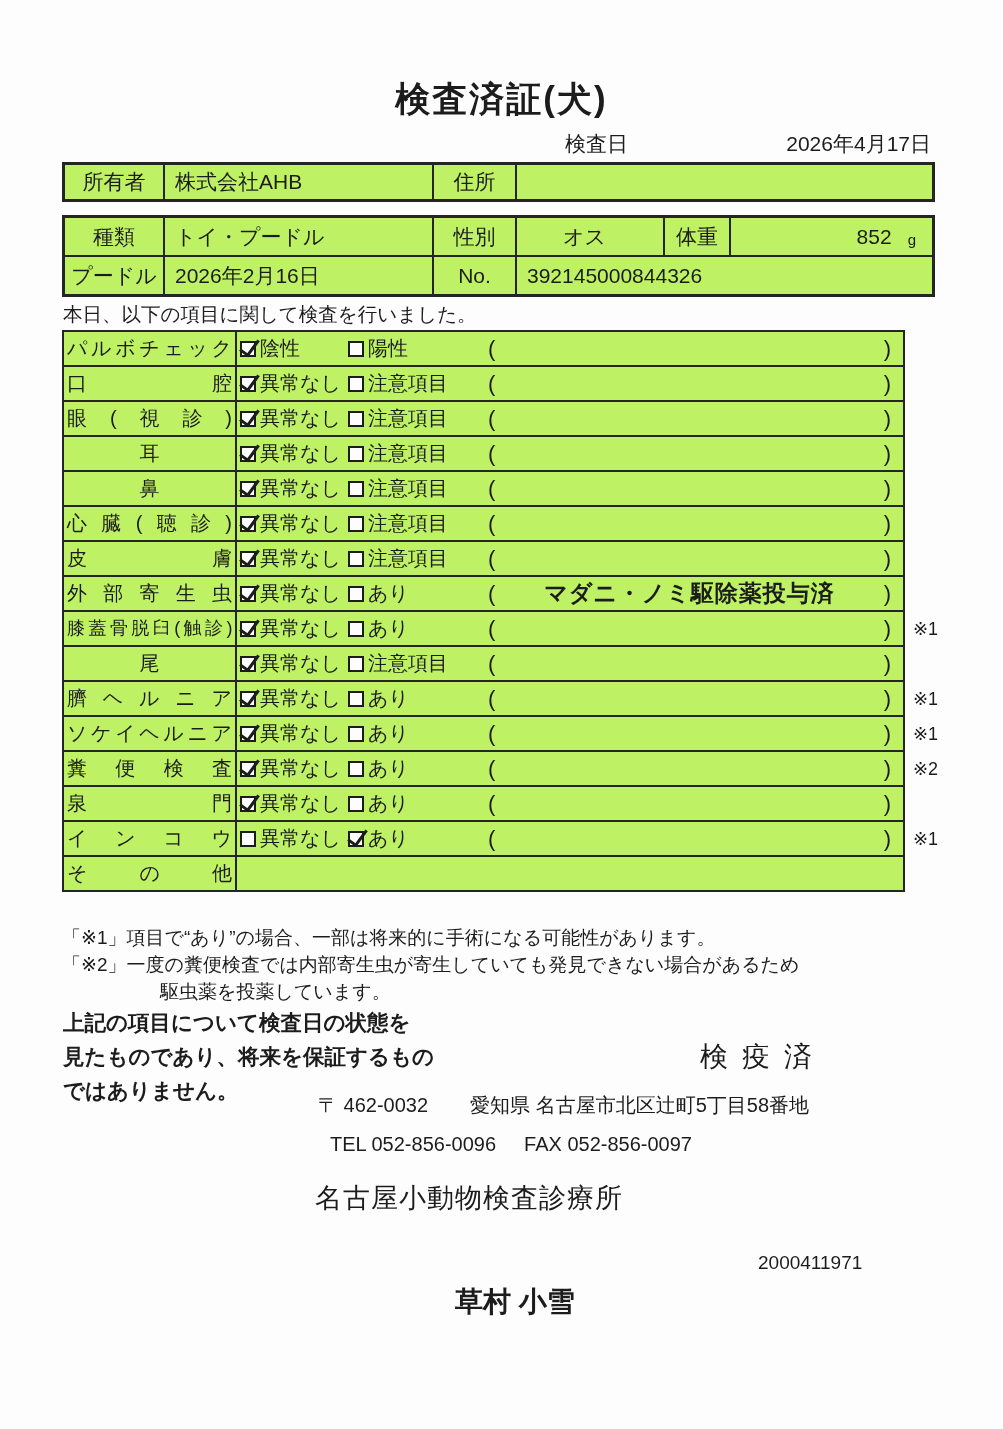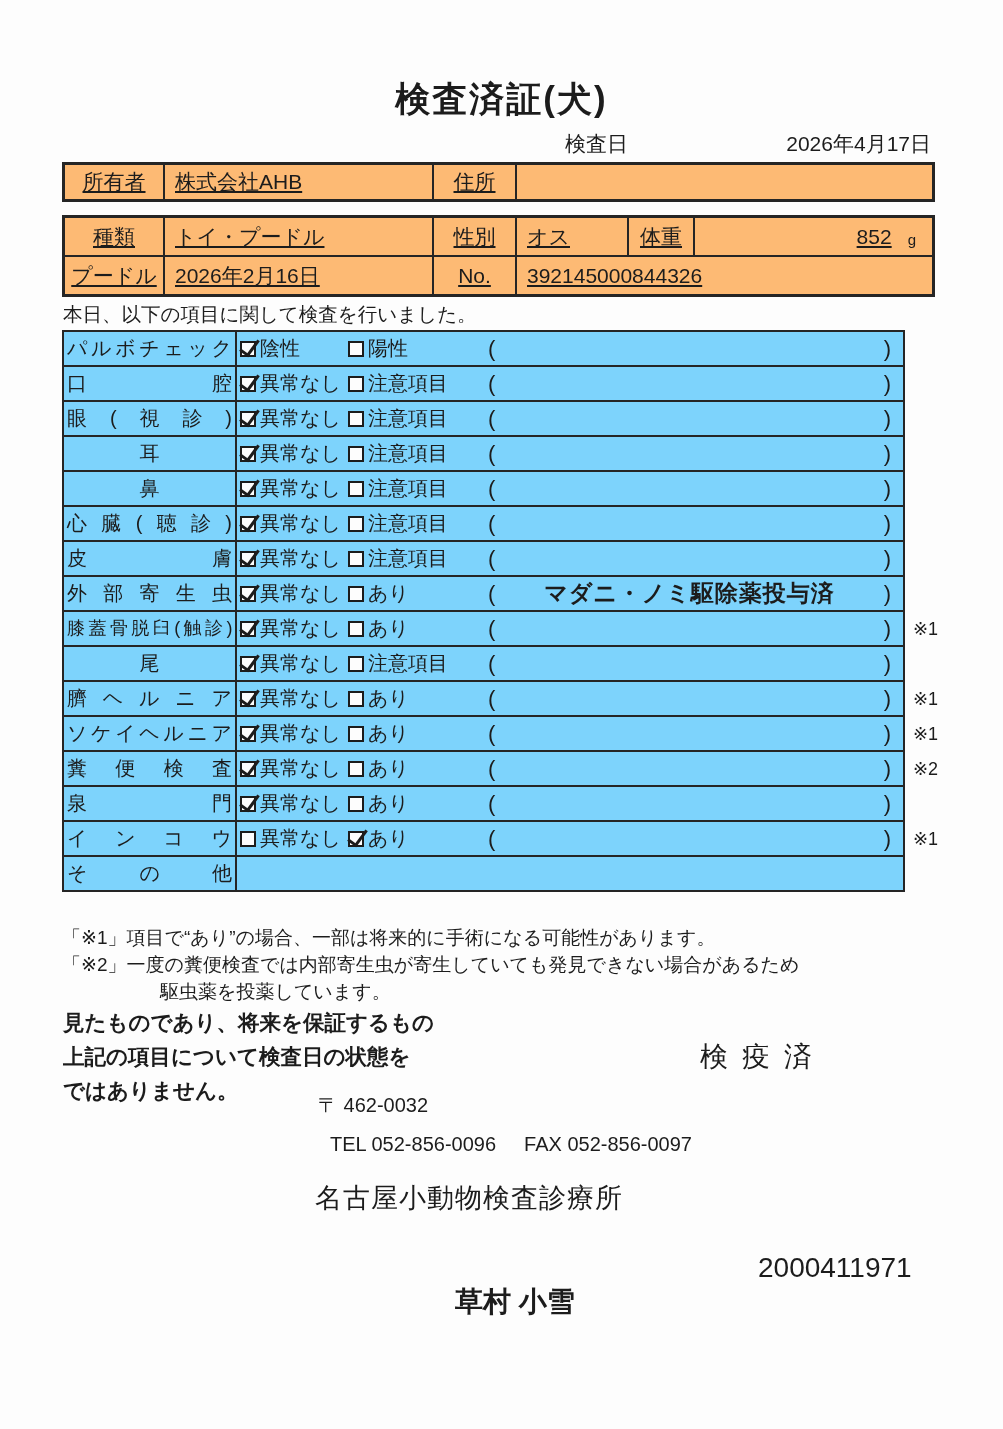--- a/index.html
+++ b/index.html
@@ -8,45 +8,45 @@
   body{ font-family:"Liberation Sans","DejaVu Sans",sans-serif; color:var(--ink); }
   .page{ position:relative; width:1003px; height:1429px; background:#fdfdfd; margin:0 auto; overflow:hidden; }
 
   .abs{ position:absolute; }
 
   .title{ top:76px; left:0; width:100%; text-align:center; font-size:35px; font-weight:600; letter-spacing:2px; }
 
   .date-row{ top:130px; left:565px; width:366px; display:flex; justify-content:space-between; font-size:21px;gap:36px; }
 
   
-  .hbox{ border:3px solid var(--line); display:flex; background:#fdba74;text-decoration:underline; }
+  .hbox{ border:3px solid var(--line); display:flex; background:#bef264; }
   .hcell{ display:flex; align-items:center; font-size:21px; }
   .hcell.lab{ justify-content:center; }
   .hcell.val{ padding-left:10px; }
   .bR{ border-right:2px solid var(--line); }
   .bB{ border-bottom:2px solid var(--line); }
 
   .owner-box{ top:162px; left:62px; width:873px; height:40px; }
   .info-box{ top:215px; left:62px; width:873px; height:82px; flex-direction:column; }
   .irow{ display:flex; flex:1; }
 
   .w-label{ width:100px; }
   .w-val1{ width:269px; }
   .w-label2{ width:83px; }
-  .w-sex{ width:112px; }
+  .w-sex{ width:112px;margin-left:36px; }
   .w-wlab{ width:66px; }
   .w-weight{ flex:1; justify-content:flex-end; padding-right:16px; }
   .w-rest{ flex:1; }
   .unit{ font-size:15px; margin-left:16px; padding-top:6px; }
 
   .intro{ top:301px; left:63px; font-size:19.5px; }
 
   
   .ctable{ top:330px; left:62px; width:843px; }
-  .crow{ position:relative; display:flex; height:37px; border:2px solid var(--line); background:#7dd3fc; }
+  .crow{ position:relative; display:flex; height:37px; border:2px solid var(--line); background:#bef264; }
   .crow + .crow{ margin-top:-2px; }
   .rlabel{ width:173px; border-right:2px solid var(--line); padding:0 3px;
            font-size:20px; line-height:32px; white-space:nowrap; overflow:hidden;
            text-align:justify; text-align-last:justify; text-justify:inter-character; }
   .rlabel.single{ text-align:center; text-align-last:center; }
   .rlabel.tight{ font-size:18px; letter-spacing:-0.5px; }
   .rbody{ flex:1; display:flex; align-items:center; padding-left:3px; font-size:20px; }
   .opt{ display:flex; align-items:center; }
   .opt1{ width:108px; }
   .opt2{ width:140px; }
@@ -65,21 +65,21 @@
   .notes .indent{ padding-left:98px; }
 
   .disclaimer{ top:1006px; left:63px; font-size:21.5px; font-weight:600; line-height:34px; }
 
   .stamp{ top:1038px; left:700px; font-size:28px; font-weight:500; letter-spacing:14px; }
 
   .addr-line{ top:1092px; left:318px; display:flex; gap:42px; font-size:20px; }
   .tel-line{ top:1133px; left:330px; display:flex; gap:28px; font-size:20px; }
   .clinic{ top:1180px; left:315px; font-size:27px; font-weight:500; letter-spacing:1px; }
   .vet{ top:1283px; left:455px; font-size:28px;font-weight:bold; }
-  .serial{ top:1252px; left:758px; font-size:28px; }
+  .serial{ top:1252px; left:758px; font-size:19px; }
 </style>
 </head>
 <body>
 
 <div class="page">
 
   <div class="abs title">検査済証(犬)</div>
 
   <div class="abs date-row">
     <span>検査日</span>
@@ -404,29 +404,30 @@
     </div>
   </div>
 
   <div class="abs notes">
     <div>「※1」項目で“あり”の場合、一部は将来的に手術になる可能性があります。</div>
     <div>「※2」一度の糞便検査では内部寄生虫が寄生していても発見できない場合があるため</div>
     <div class="indent">駆虫薬を投薬しています。</div>
   </div>
 
   <div class="abs disclaimer">
+    <div>上記の項目について検査日の状態を</div>
     <div>見たものであり、将来を保証するもの</div>
-    <div>上記の項目について検査日の状態を</div>
     <div>ではありません。</div>
   </div>
 
   <div class="abs stamp">検疫済</div>
 
   <div class="abs addr-line">
     <span>〒 462-0032</span>
+    <span>愛知県 名古屋市北区辻町5丁目58番地</span>
   </div>
 
   <div class="abs tel-line">
     <span>TEL 052-856-0096</span>
     <span>FAX 052-856-0097</span>
   </div>
 
   <div class="abs clinic">名古屋小動物検査診療所</div>
   <div class="abs vet">草村 小雪</div>
   <div class="abs serial">2000411971</div>

